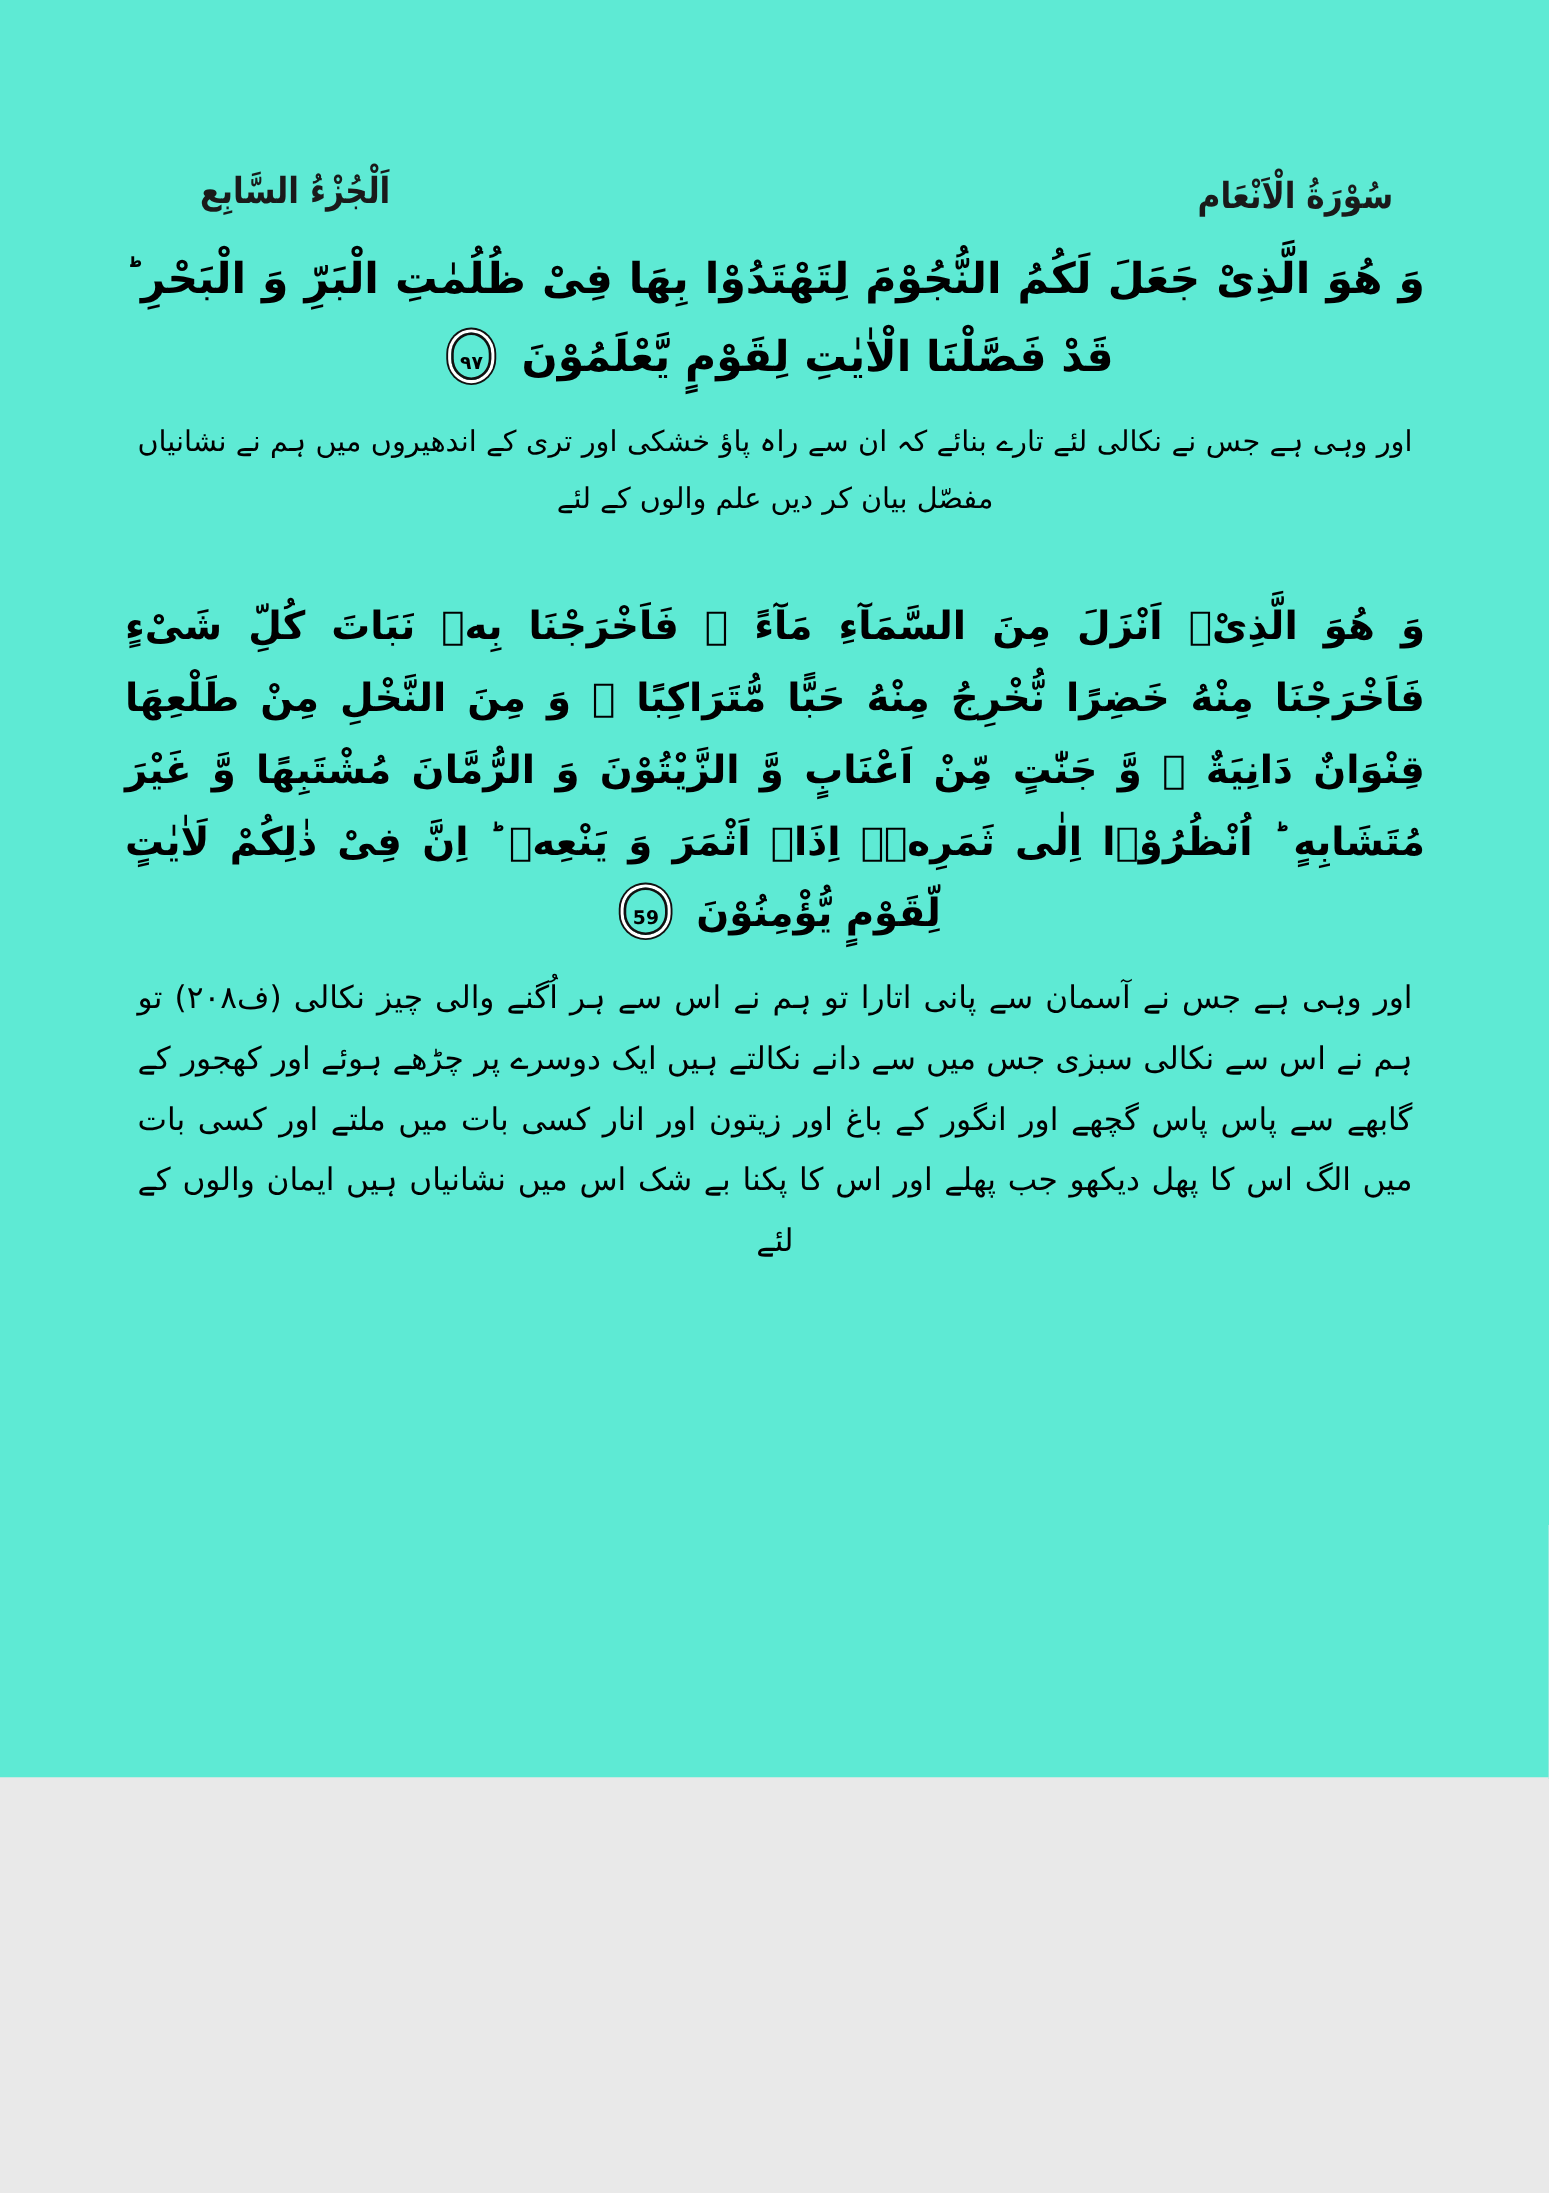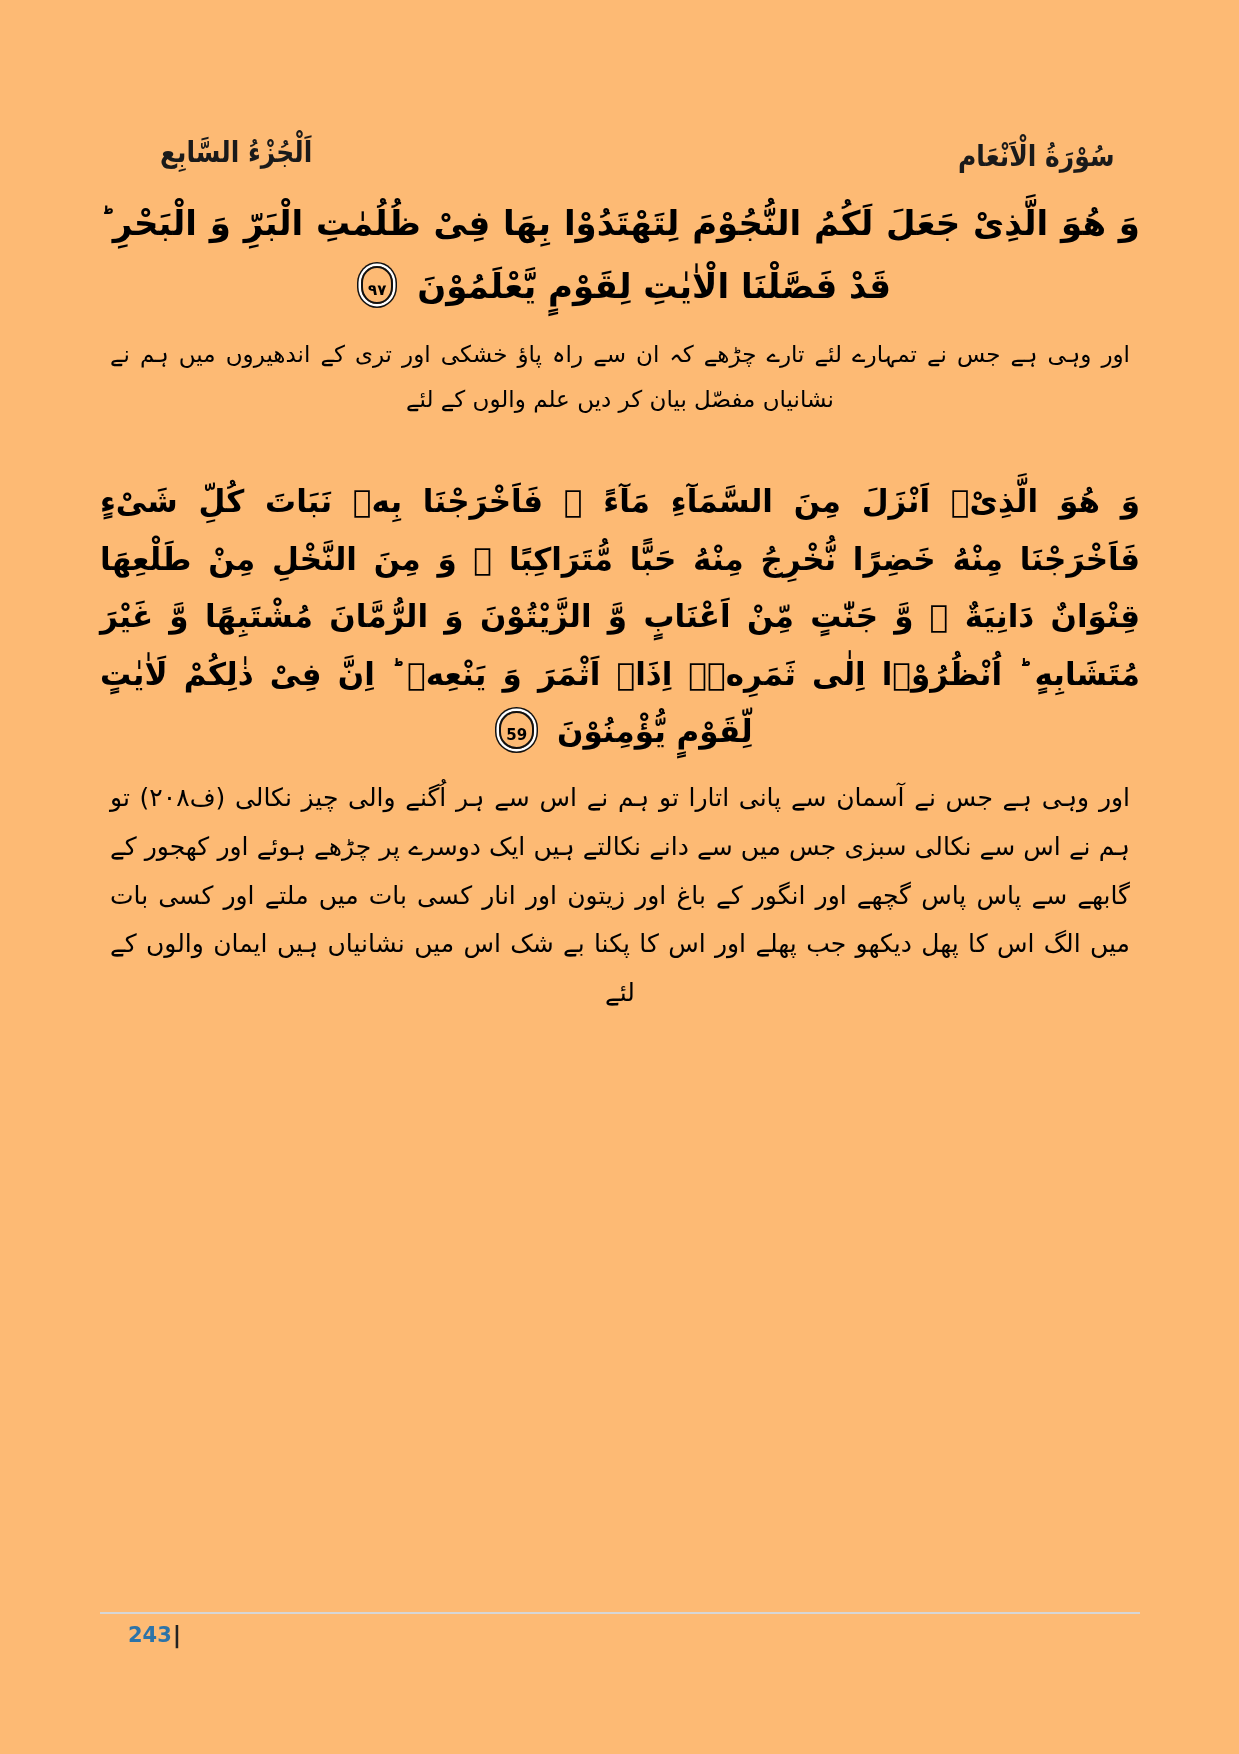--- a/index.html
+++ b/index.html
@@ -1,22 +1,22 @@
 <!DOCTYPE html>
 <html lang="ur" dir="rtl"><head>
 <meta charset="utf-8">
 <style>
   * { box-sizing: border-box; }
   html, body { margin: 0; padding: 0; background: #e9e9e9; }
   .page {
     position: relative;
     width: 1239px;
-    height: 1754px;
+    height: 1422px;
     margin: 0 auto;
-    background: #fdba74;
+    background: #5eead4;
     font-family: "DejaVu Sans", sans-serif;
     color: #000;
     overflow: hidden;
   }
 
   
   .calli {
     position: absolute;
     font-weight: bold;
     font-size: 25px;
@@ -104,21 +104,21 @@
 
   <div class="calli juz">اَلْجُزْءُ السَّابِع</div>
   <div class="calli surah">سُوْرَةُ الْاَنْعَام</div>
 
   <div class="content">
 
     <p class="arabic-verse">
       <span>وَ هُوَ الَّذِیْ جَعَلَ لَکُمُ النُّجُوْمَ لِتَهْتَدُوْا بِهَا فِیْ ظُلُمٰتِ الْبَرِّ وَ الْبَحْرِ ؕ قَدْ فَصَّلْنَا الْاٰیٰتِ لِقَوْمٍ یَّعْلَمُوْنَ</span>
       <span class="ayah-marker">٩٧</span>
     </p>
-    <p class="urdu-trans">اور وہی ہے جس نے تمہارے لئے تارے چڑھے کہ ان سے راہ پاؤ خشکی اور تری کے اندھیروں میں ہم نے نشانیاں مفصّل بیان کر دیں علم والوں کے لئے</p>
+    <p class="urdu-trans">اور وہی ہے جس نے نکالی لئے تارے بنائے کہ ان سے راہ پاؤ خشکی اور تری کے اندھیروں میں ہم نے نشانیاں مفصّل بیان کر دیں علم والوں کے لئے</p>
 
 
     <p class="arabic-verse long">
       <span>وَ هُوَ الَّذِیْۤ اَنْزَلَ مِنَ السَّمَآءِ مَآءً ۚ فَاَخْرَجْنَا بِهٖ نَبَاتَ کُلِّ شَیْءٍ فَاَخْرَجْنَا مِنْهُ خَضِرًا نُّخْرِجُ مِنْهُ حَبًّا مُّتَرَاکِبًا ۚ وَ مِنَ النَّخْلِ مِنْ طَلْعِهَا قِنْوَانٌ دَانِیَةٌ ۙ وَّ جَنّٰتٍ مِّنْ اَعْنَابٍ وَّ الزَّیْتُوْنَ وَ الرُّمَّانَ مُشْتَبِهًا وَّ غَیْرَ مُتَشَابِهٍ ؕ اُنْظُرُوْۤا اِلٰی ثَمَرِهٖۤ اِذَاۤ اَثْمَرَ وَ یَنْعِهٖ ؕ اِنَّ فِیْ ذٰلِکُمْ لَاٰیٰتٍ لِّقَوْمٍ یُّؤْمِنُوْنَ</span>
       <span class="ayah-marker">59</span>
     </p>
     <p class="urdu-trans long">اور وہی ہے جس نے آسمان سے پانی اتارا تو ہم نے اس سے ہر اُگنے والی چیز نکالی (ف۲۰۸) تو ہم نے اس سے نکالی سبزی جس میں سے دانے نکالتے ہیں ایک دوسرے پر چڑھے ہوئے اور کھجور کے گابھے سے پاس پاس گچھے اور انگور کے باغ اور زیتون اور انار کسی بات میں ملتے اور کسی بات میں الگ اس کا پھل دیکھو جب پھلے اور اس کا پکنا بے شک اس میں نشانیاں ہیں ایمان والوں کے لئے</p>
 
   </div>
 

